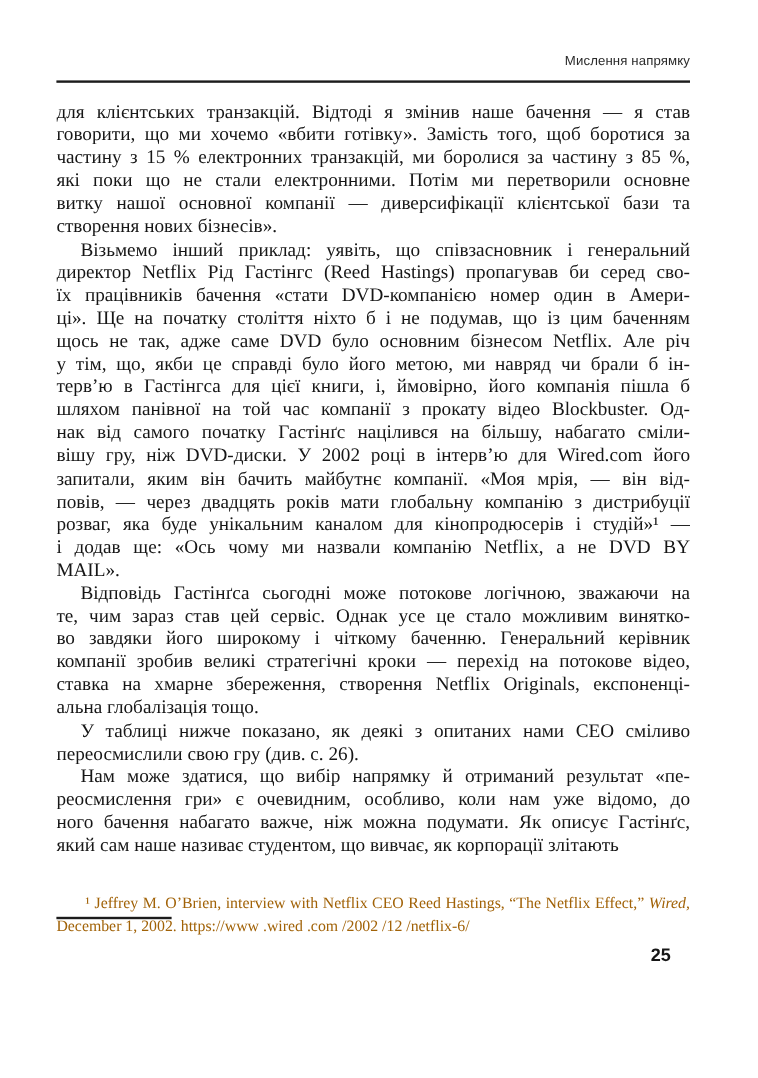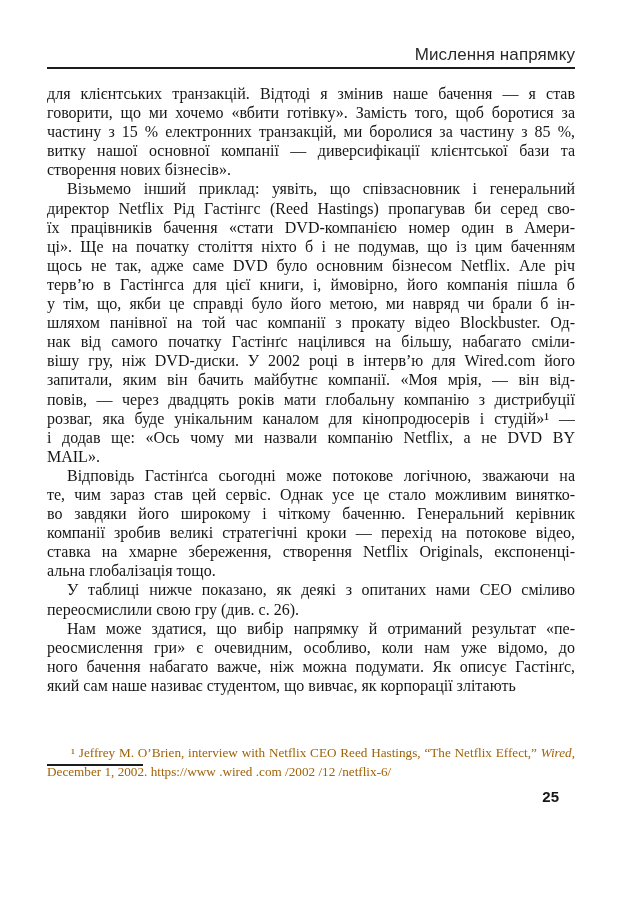--- a/index.html
+++ b/index.html
@@ -11,21 +11,21 @@
   }
   .page {
     position: relative;
     width: 632px; height: 898px;
     background: #ffffff;
   }
   .running-head {
     position: absolute;
     top: 45px; right: 57px;
     font-family: "Liberation Sans", sans-serif;
-    font-size: 17px;
+    font-size: 11px;
     color: #2a2a2a;
     letter-spacing: 0.1px;
   }
   .head-rule {
     position: absolute;
     top: 67px; left: 47px;
     width: 528px; height: 2px;
     background: #1c1c1c;
   }
   .body-text {
@@ -81,31 +81,32 @@
 
   <div class="running-head">Мислення напрямку</div>
 
   <div class="head-rule"></div>
 
   <div class="body-text">
       <div class="para">
         <div class="line">для клієнтських транзакцій. Відтоді я змінив наше бачення — я став</div>
         <div class="line">говорити, що ми хочемо «вбити готівку». Замість того, щоб боротися за</div>
         <div class="line">частину з 15 % електронних транзакцій, ми боролися за частину з 85 %,</div>
+        <div class="line">які поки що не стали електронними. Потім ми перетворили основне</div>
         <div class="line">витку нашої основної компанії — диверсифікації клієнтської бази та</div>
         <div class="line last">створення нових бізнесів».</div>
       </div>
       <div class="para">
         <div class="line indent">Візьмемо інший приклад: уявіть, що співзасновник і генеральний</div>
         <div class="line">директор Netflix Рід Гастінгс (Reed Hastings) пропагував би серед сво-</div>
         <div class="line">їх працівників бачення «стати DVD-компанією номер один в Амери-</div>
         <div class="line">ці». Ще на початку століття ніхто б і не подумав, що із цим баченням</div>
         <div class="line">щось не так, адже саме DVD було основним бізнесом Netflix. Але річ</div>
+        <div class="line">у тім, що, якби це справді було його метою, ми навряд чи брали б ін-</div>
         <div class="line">терв’ю в Гастінгса для цієї книги, і, ймовірно, його компанія пішла б</div>
-        <div class="line">у тім, що, якби це справді було його метою, ми навряд чи брали б ін-</div>
         <div class="line">шляхом панівної на той час компанії з прокату відео Blockbuster. Од-</div>
         <div class="line">нак від самого початку Гастінґс націлився на більшу, набагато сміли-</div>
         <div class="line">вішу гру, ніж DVD-диски. У 2002 році в інтерв’ю для Wired.com його</div>
         <div class="line">запитали, яким він бачить майбутнє компанії. «Моя мрія, — він від-</div>
         <div class="line">повів, — через двадцять років мати глобальну компанію з дистрибуції</div>
         <div class="line">розваг, яка буде унікальним каналом для кінопродюсерів і студій»¹ —</div>
         <div class="line">і додав ще: «Ось чому ми назвали компанію Netflix, а не DVD BY</div>
         <div class="line last">MAIL».</div>
       </div>
       <div class="para">

